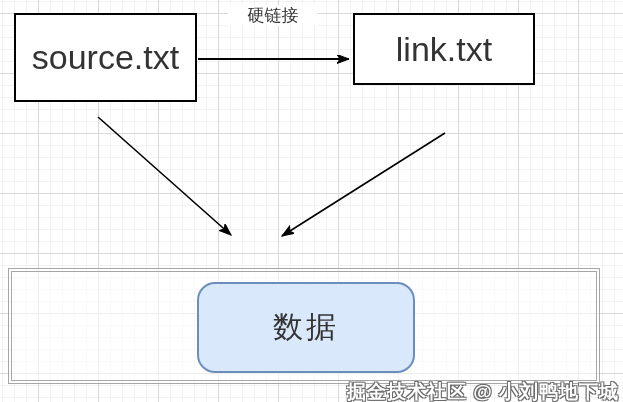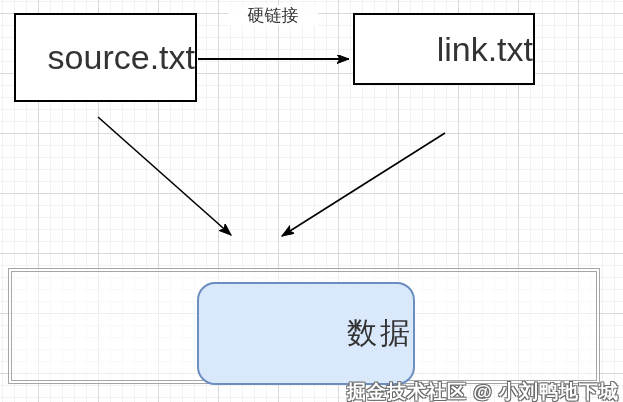--- a/index.html
+++ b/index.html
@@ -25,21 +25,21 @@
   .arrows {
     position: absolute;
     left: 0; top: 0;
     width: 623px; height: 402px;
     pointer-events: none;
   }
   .node {
     position: absolute;
     display: flex;
     align-items: center;
-    justify-content: flex-end;
+    justify-content: center;
     box-sizing: border-box;
     color: var(--node-text, #333333);
   }
   .node-rect {
     background: var(--node-fill, #ffffff);
     border: 2px solid var(--node-border, #000000);
     font-size: 34px;
   }
   .node-source { left: 14px; top: 13px; width: 183px; height: 89px; }
   .node-link   { left: 353px; top: 13px; width: 182px; height: 72px; }
@@ -51,21 +51,21 @@
     border: 1px solid var(--container-border, #a6a6a6);
     background: rgba(255,255,255,0.55);
   }
   .container-rect .inner-line {
     position: absolute;
     left: 2px; top: 2px; right: 2px; bottom: 2px;
     border: 1px solid var(--container-border, #a6a6a6);
   }
   .node-data {
     left: 197px; top: 282px;
-    width: 218px; height: 103px;
+    width: 218px; height: 91px;
     background: var(--data-fill, #dae8fc);
     border: 2px solid var(--data-border, #6c8ebf);
     border-radius: 18px;
     font-size: 30px;
     letter-spacing: 3px;
   }
   .edge-label {
     position: absolute;
     left: 228px; top: 5px;
     width: 90px;

